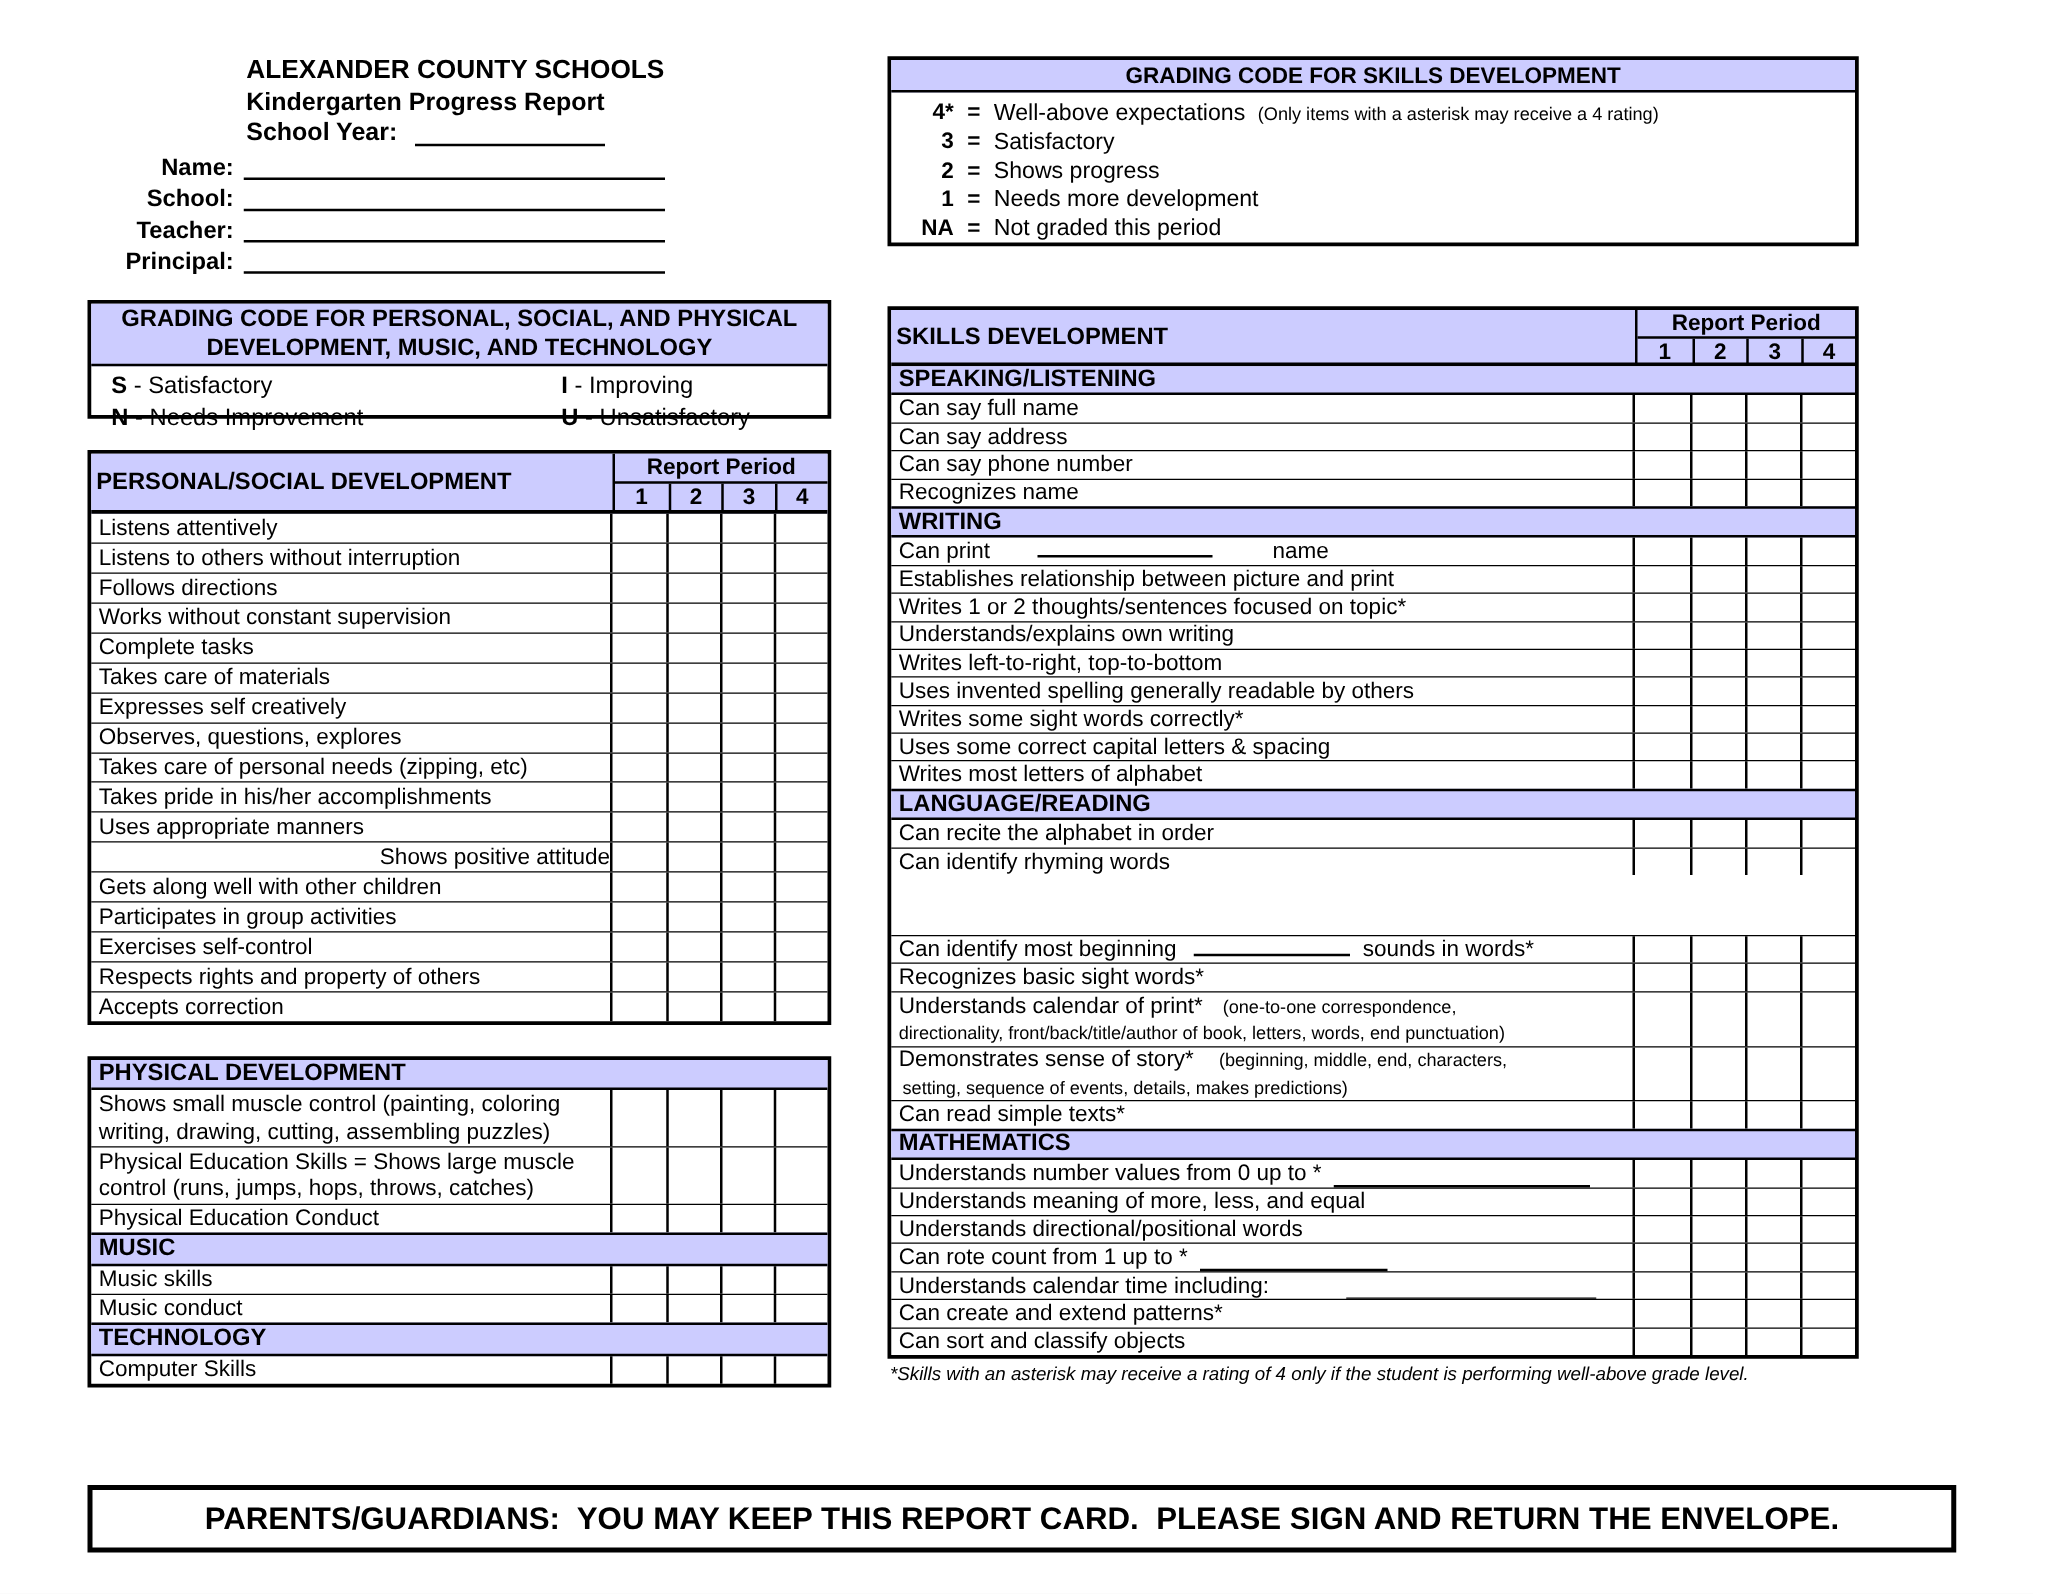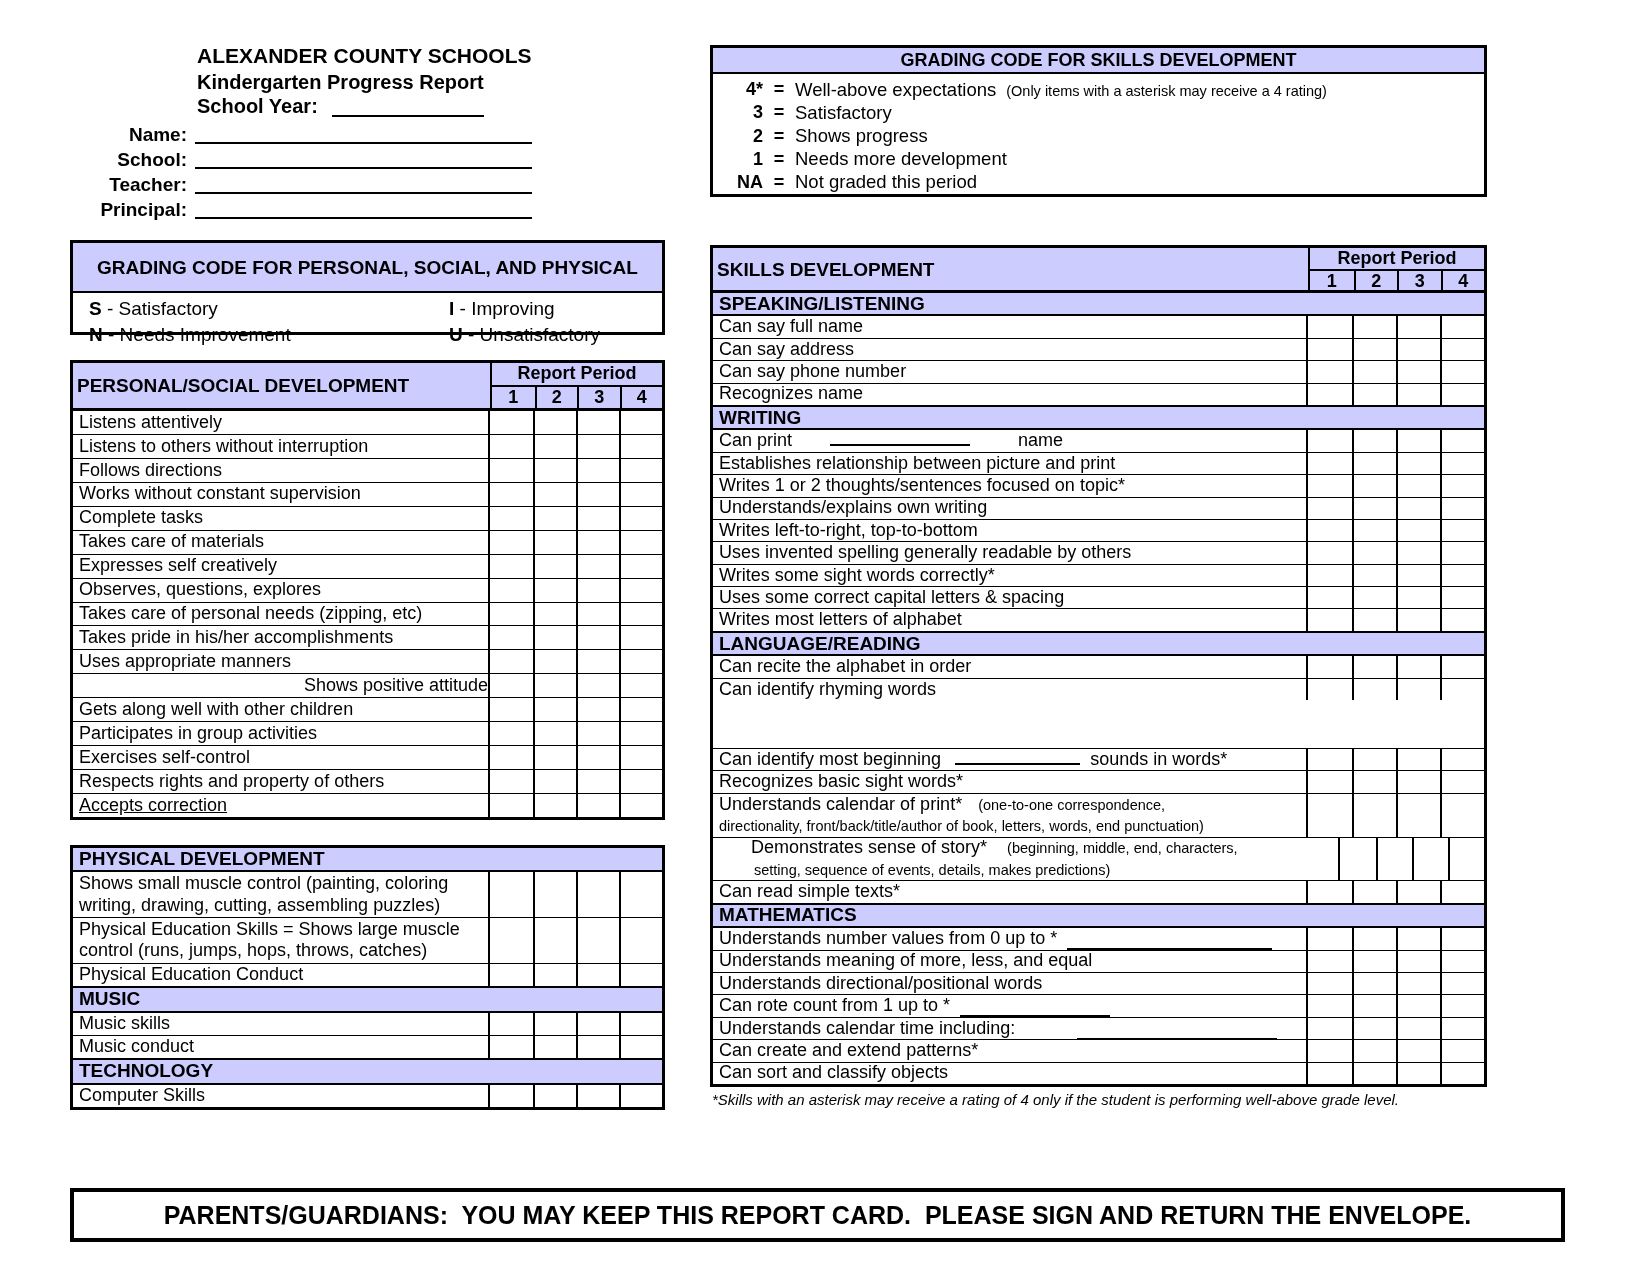--- a/index.html
+++ b/index.html
@@ -127,20 +127,21 @@
           <div class="gcs-code">NA</div>
           <div class="gcs-eq">=</div>
           <div class="gcs-desc"><span>Not graded this period</span></div>
         </div>
       </div>
   </div>
 
   <div class="gtable" style="left:70px;top:240px;width:595px;height:95px;">
     <div class="gcp-head band-bg">
       <div>GRADING CODE FOR PERSONAL, SOCIAL, AND PHYSICAL</div>
+      <div>DEVELOPMENT, MUSIC, AND TECHNOLOGY</div>
     </div>
     <div class="gcp-body" id="gcp-body">
         <div class="gcp-item" style="order: 0;"><span class="bold">S</span><span> - Satisfactory</span></div>
         <div class="gcp-item" style="order: 1;"><span class="bold">I</span><span> - Improving</span></div>
         <div class="gcp-item" style="order: 2;"><span class="bold">N</span><span> - Needs Improvement</span></div>
         <div class="gcp-item" style="order: 3;"><span class="bold">U</span><span> - Unsatisfactory</span></div>
       </div>
   </div>
 
   <div class="gtable" style="left:70px;top:360px;width:595px;height:460px;">
@@ -294,21 +295,21 @@
         </div>
         <div class="trow left-cols" style="flex: 1 0 0px;">
           <div class="txt">
             <div class="line"><span>Respects rights and property of others</span></div>
           </div>
           <div class="rc"></div>
           <div class="rc"></div>
           <div class="rc"></div>
           <div class="rc"></div>
         </div>
-        <div class="trow left-cols" style="flex: 1 0 0px; text-decoration: underline;">
+        <div class="trow left-cols" style="flex: 1 0 0px;">
           <div class="txt">
             <div class="line"><span>Accepts correction</span></div>
           </div>
           <div class="rc"></div>
           <div class="rc"></div>
           <div class="rc"></div>
           <div class="rc"></div>
         </div>
       </div>
   </div>
@@ -562,21 +563,21 @@
         <div class="trow right-cols" style="flex: 2 0 0px;">
           <div class="txt">
             <div class="line"><span>Understands calendar of print*</span><span class="small" style="margin-left: 16px;">(one-to-one correspondence,</span></div>
             <div class="line"><span class="small">directionality, front/back/title/author of book, letters, words, end punctuation)</span></div>
           </div>
           <div class="rc"></div>
           <div class="rc"></div>
           <div class="rc"></div>
           <div class="rc"></div>
         </div>
-        <div class="trow right-cols" style="flex: 2 0 0px; padding-left: 32px;">
+        <div class="trow right-cols" style="flex: 2 0 0px;">
           <div class="txt">
             <div class="line"><span>Demonstrates sense of story*</span><span class="small" style="margin-left: 20px;">(beginning, middle, end, characters,</span></div>
             <div class="line"><span class="small" style="margin-left: 3px;">setting, sequence of events, details, makes predictions)</span></div>
           </div>
           <div class="rc"></div>
           <div class="rc"></div>
           <div class="rc"></div>
           <div class="rc"></div>
         </div>
         <div class="trow right-cols" style="flex: 1 0 0px;">

